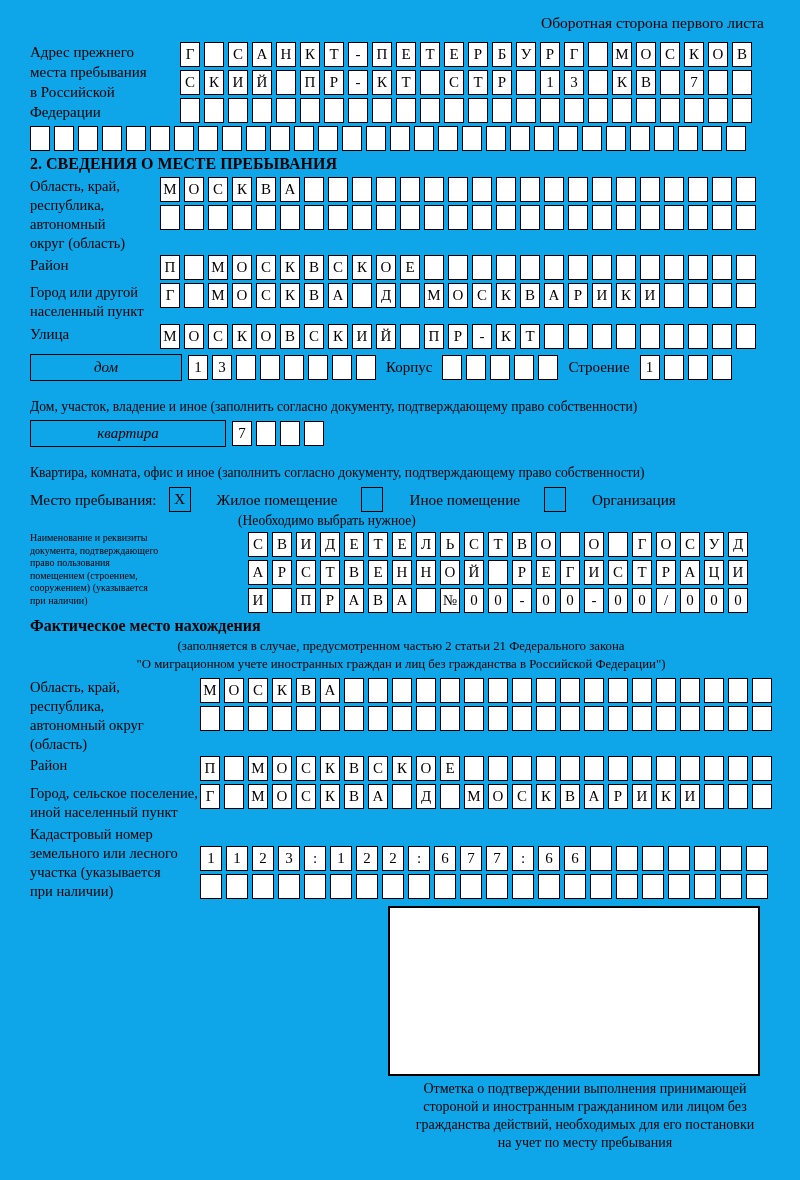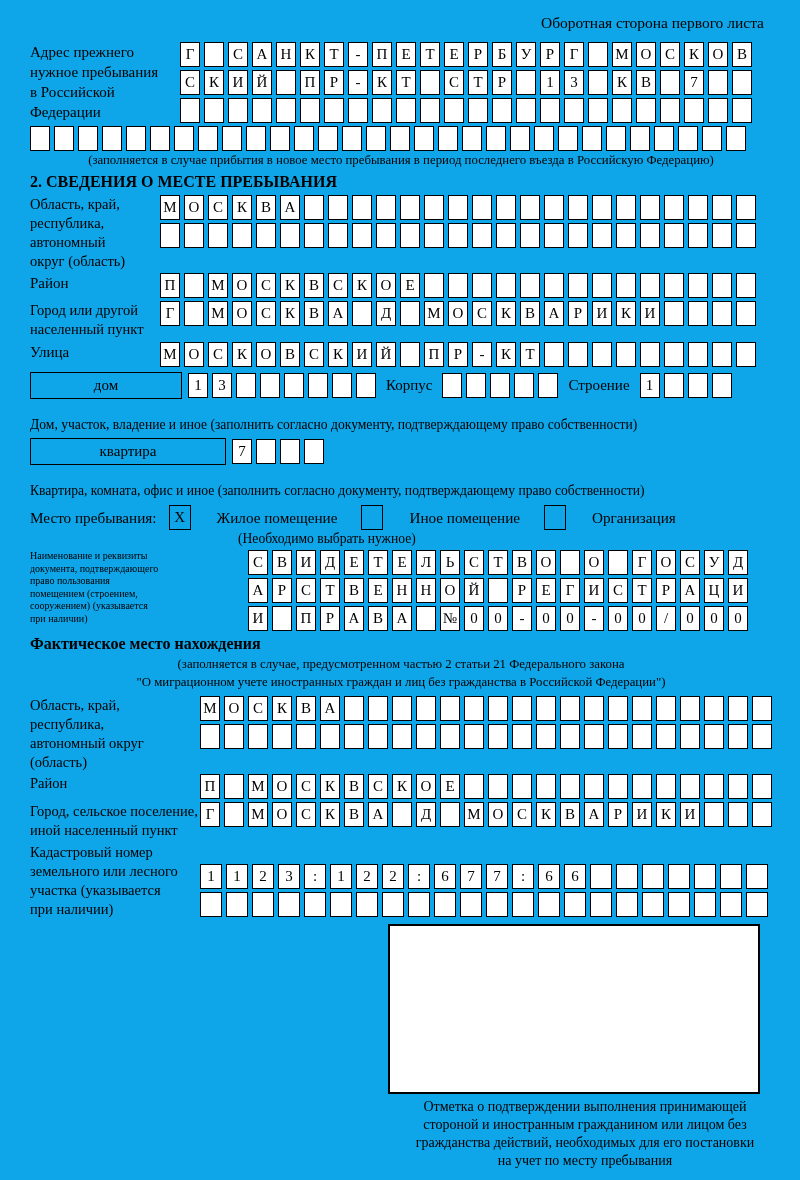--- a/index.html
+++ b/index.html
@@ -25,21 +25,21 @@
   }
   .wide .cell { width:22px; }
   .mt3 { margin-top:3px; }
 
   .note { font-size:12.8px; text-align:center; margin:2px 0 0 0; line-height:1.25; }
   .sec-title { text-align:left; font-weight:bold; font-size:16px; margin:4px 0; }
 
   .houserow { display:flex; align-items:center; gap:6px; margin-top:5px; }
   .bigbox {
     height:27px; border:1.6px solid #000; box-sizing:border-box;
-    display:flex; align-items:center; justify-content:center; font-size:15px; flex-shrink:0;
+    display:flex; align-items:center; justify-content:center; font-size:15px; flex-shrink:0;font-style:italic;
   }
   .bigbox.house { width:152px; }
   .bigbox.apt { width:196px; }
   .inllabel { font-size:15px; padding:0 4px; white-space:nowrap; }
   .caption { font-size:13.6px; margin:18px 0 2px 0; }
 
   .stayrow { display:flex; align-items:center; margin-top:6px; font-size:15.2px;text-align:center; }
   .chk {
     width:22px; height:25px; border:1.6px solid #000; box-sizing:border-box;
     display:inline-flex; align-items:center; justify-content:center;
@@ -59,21 +59,21 @@
 </style>
 </head>
 <body>
 
 <div class="page">
 
   <div class="header">Оборотная сторона первого листа</div>
 
   <div class="frow">
     <div class="flabel w150">Адрес прежнего
-нужное пребывания
+места пребывания
 в Российской
 Федерации</div>
     <div class="cellcol">
       <div class="cellrow">
           <span class="cell">Г</span>
           <span class="cell"></span>
           <span class="cell">С</span>
           <span class="cell">А</span>
           <span class="cell">Н</span>
           <span class="cell">К</span>
@@ -175,21 +175,20 @@
       <span class="cell"></span>
       <span class="cell"></span>
       <span class="cell"></span>
       <span class="cell"></span>
       <span class="cell"></span>
       <span class="cell"></span>
       <span class="cell"></span>
       <span class="cell"></span>
       <span class="cell"></span>
     </div>
-  <div class="note">(заполняется в случае прибытия в новое место пребывания в период последнего въезда в Российскую Федерацию)</div>
 
   <div class="sec-title">2. СВЕДЕНИЯ О МЕСТЕ ПРЕБЫВАНИЯ</div>
 
   <div class="frow">
     <div class="flabel w130 lh13">Область, край,
 республика,
 автономный
 округ (область)</div>
     <div class="cellcol">
       <div class="cellrow">

